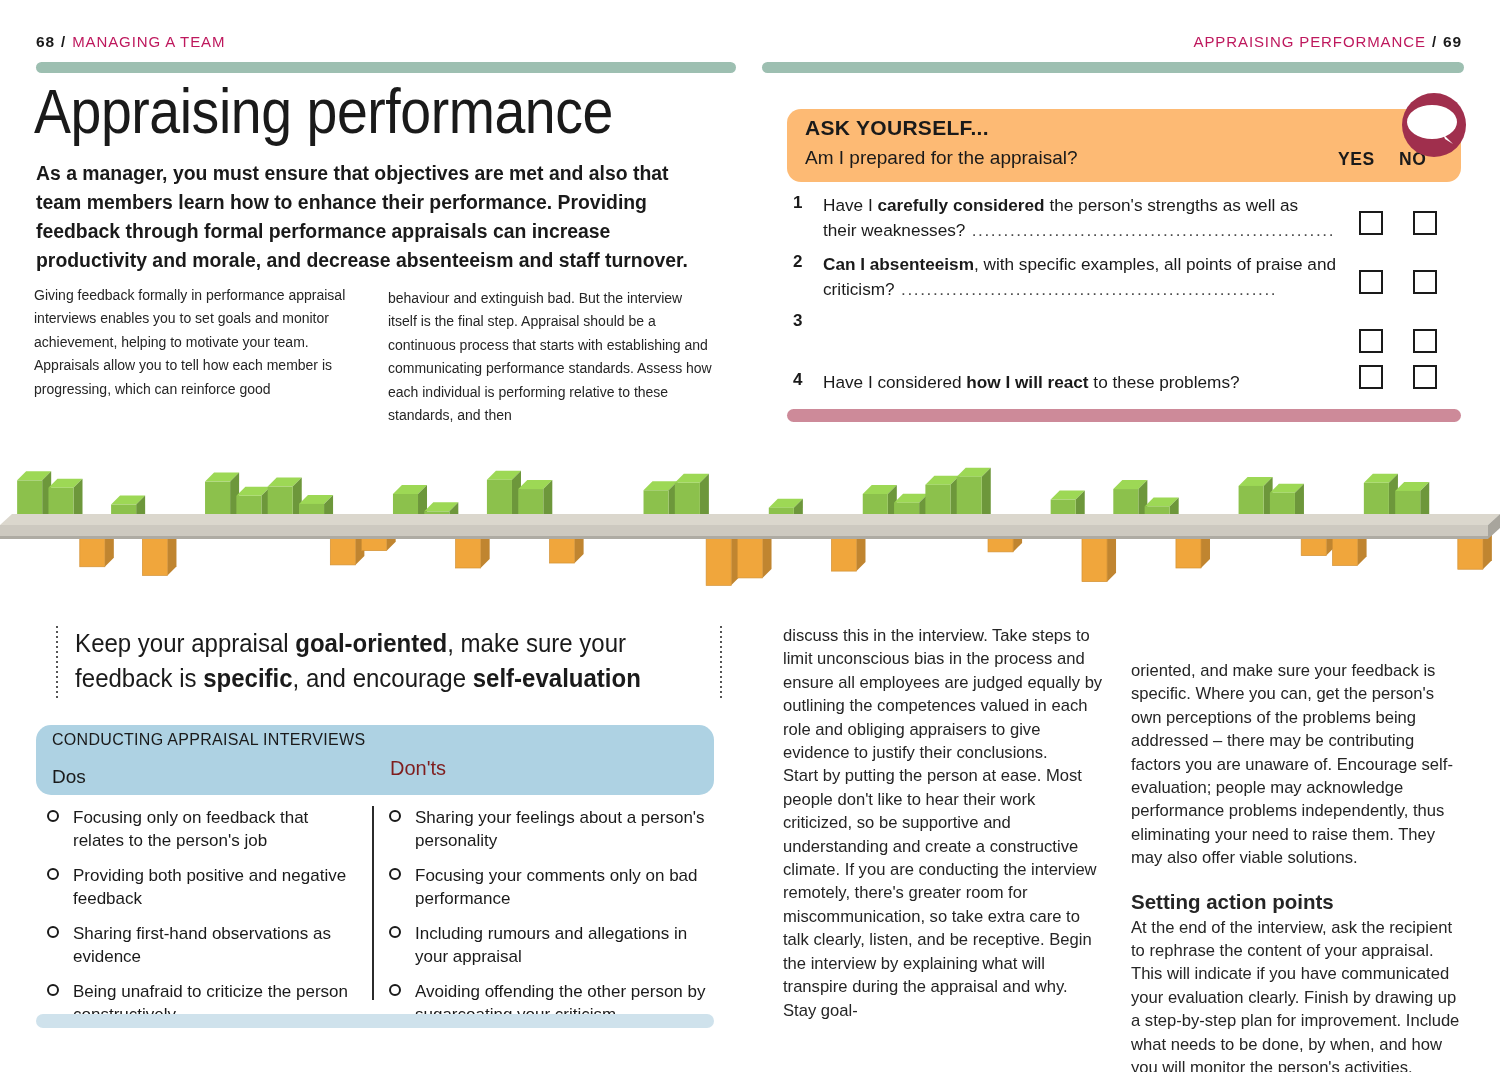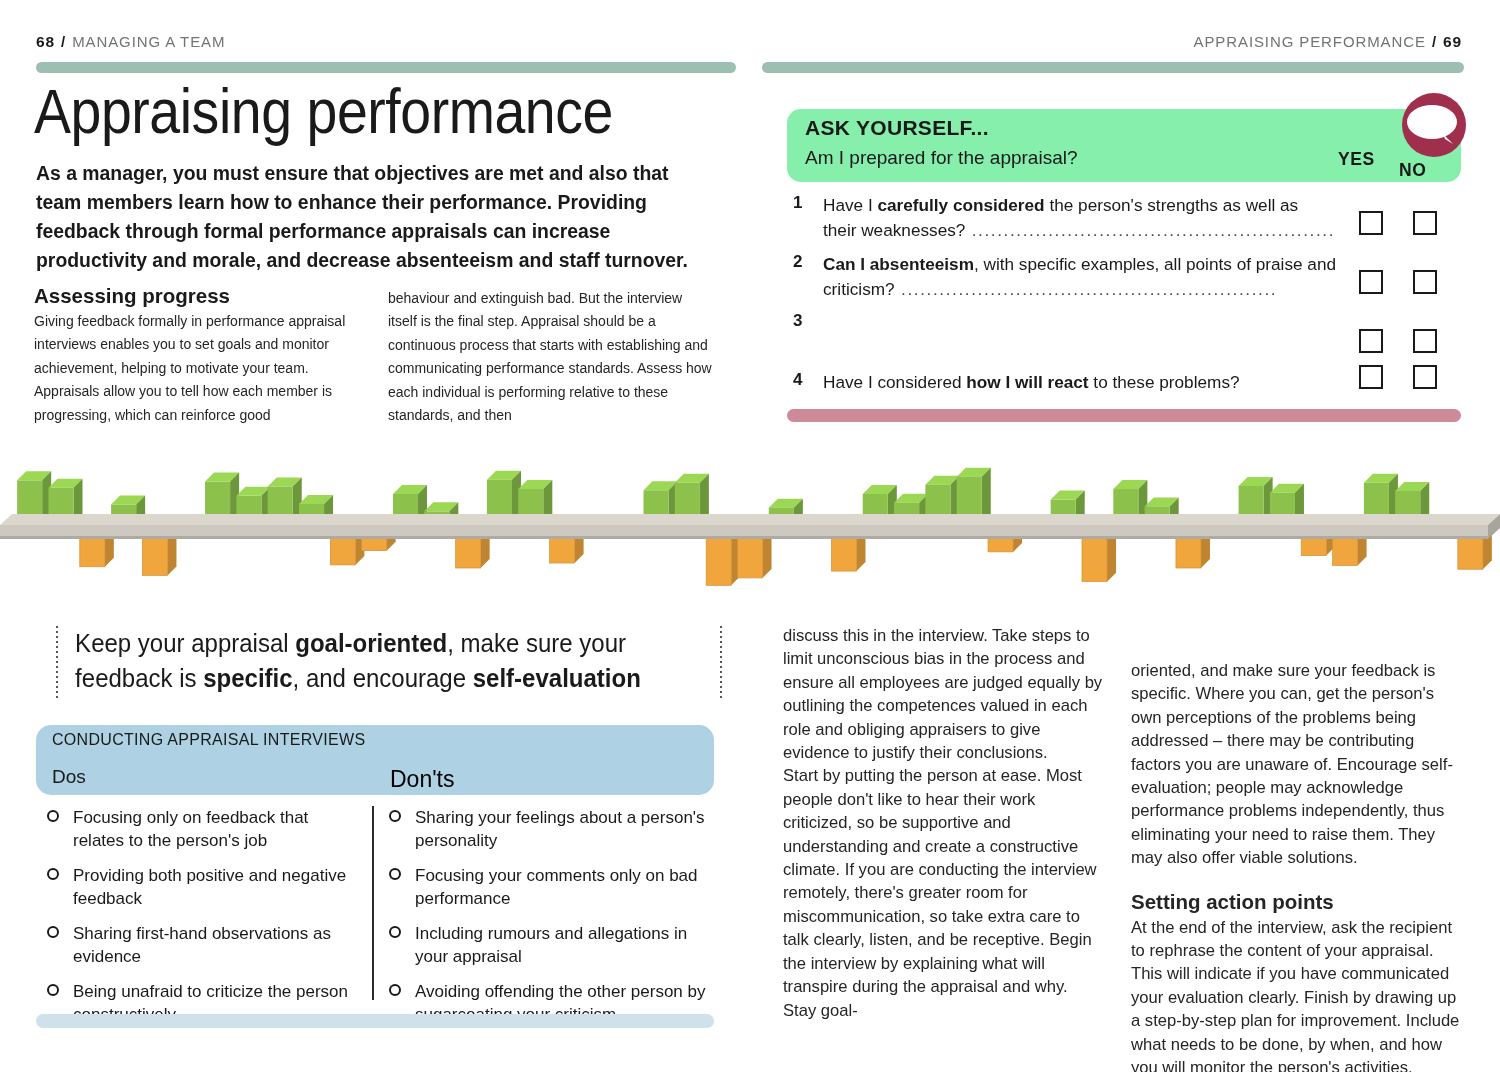--- a/index.html
+++ b/index.html
@@ -23,21 +23,21 @@
     position: absolute;
     top: 33px;
     font-size: 15px;
     letter-spacing: 0.9px;
     font-family: "Liberation Sans", sans-serif;
   }
   .runhead.left { left: 36px; }
   .runhead.right { right: 38px; }
   .runhead .num { font-weight: bold; font-size: 15.5px; }
   .runhead .slash { font-weight: bold; margin: 0 6px; }
-  .runhead .label { color: #737373; }
+  .runhead .label { color: #be185d; }
 
   
   .rule {
     position: absolute;
     height: 11px;
     border-radius: 6px;
   }
   .rule.green-left  { left: 36px;  top: 62px; width: 700px;  background: #9dbfb1; }
   .rule.green-right { left: 762px; top: 62px; width: 702px;  background: #9dbfb1; }
 
@@ -87,21 +87,21 @@
     position: absolute;
     left: 388px; top: 287px;
     width: 325px;
   }
 
   
   .ask-box {
     position: absolute;
     left: 787px; top: 109px;
     width: 674px; height: 73px;
-    background: #86efac;
+    background: #fdba74;
     border-radius: 14px;
     box-sizing: border-box;
   }
   .ask-title {
     position: absolute;
     left: 18px; top: 7px;
     font-size: 21px;
     font-weight: bold;
     letter-spacing: 0.3px;
     color: #1a1a1a;
@@ -114,21 +114,21 @@
   }
   .ask-yn {
     position: absolute;
     top: 40px;
     font-size: 17.5px;
     font-weight: bold;
     letter-spacing: 0.6px;
     color: #1a1a1a;
   }
   .ask-yn.yes { left: 551px; }
-  .ask-yn.no  { left: 612px; margin-top: 11px; }
+  .ask-yn.no  { left: 612px; }
 
   
   .decor {
     position: absolute;
     left: 1401px; top: 92px;
     width: 66px; height: 66px;
   }
 
   
   .qlist {
@@ -221,23 +221,23 @@
     color: #1a1a1a;
   }
   .cond-dos {
     position: absolute;
     left: 16px; top: 41px;
     font-size: 19px;
     color: #1a1a1a;
   }
   .cond-donts {
     position: absolute;
-    left: 354px; top: 41px;
-    font-size: 23px;
-    color: #000000;
+    left: 354px; top: 32px;
+    font-size: 20px;
+    color: #7f1d1d;
   }
   .cond-bottom {
     position: absolute;
     left: 36px; top: 1014px;
     width: 678px; height: 14px;
     background: #cfe2ec;
     border-radius: 7px;
   }
   .dd-divider {
     position: absolute;
@@ -294,21 +294,20 @@
   </div>
 
   <div class="rule green-left"></div>
   <div class="rule green-right"></div>
 
   <div class="title">Appraising performance</div>
 
   <div class="standfirst">As a manager, you must ensure that objectives are met and also that team members learn how to enhance their performance. Providing feedback through formal performance appraisals can increase productivity and morale, and decrease absenteeism and staff turnover.</div>
 
   <div class="upper-col-a">
-    <div class="col-head">Assessing progress</div>
     <div class="body-text">Giving feedback formally in performance appraisal interviews enables you to set goals and monitor achievement, helping to motivate your team. Appraisals allow you to tell how each member is progressing, which can reinforce good</div>
   </div>
   <div class="upper-col-b">
     <div class="body-text">behaviour and extinguish bad. But the interview itself is the final step. Appraisal should be a continuous process that starts with establishing and communicating performance standards. Assess how each individual is performing relative to these standards, and then</div>
   </div>
 
   <div class="ask-box">
     <div class="ask-title">ASK YOURSELF...</div>
     <div class="ask-sub">Am I prepared for the appraisal?</div>
     <div class="ask-yn yes">YES</div>

